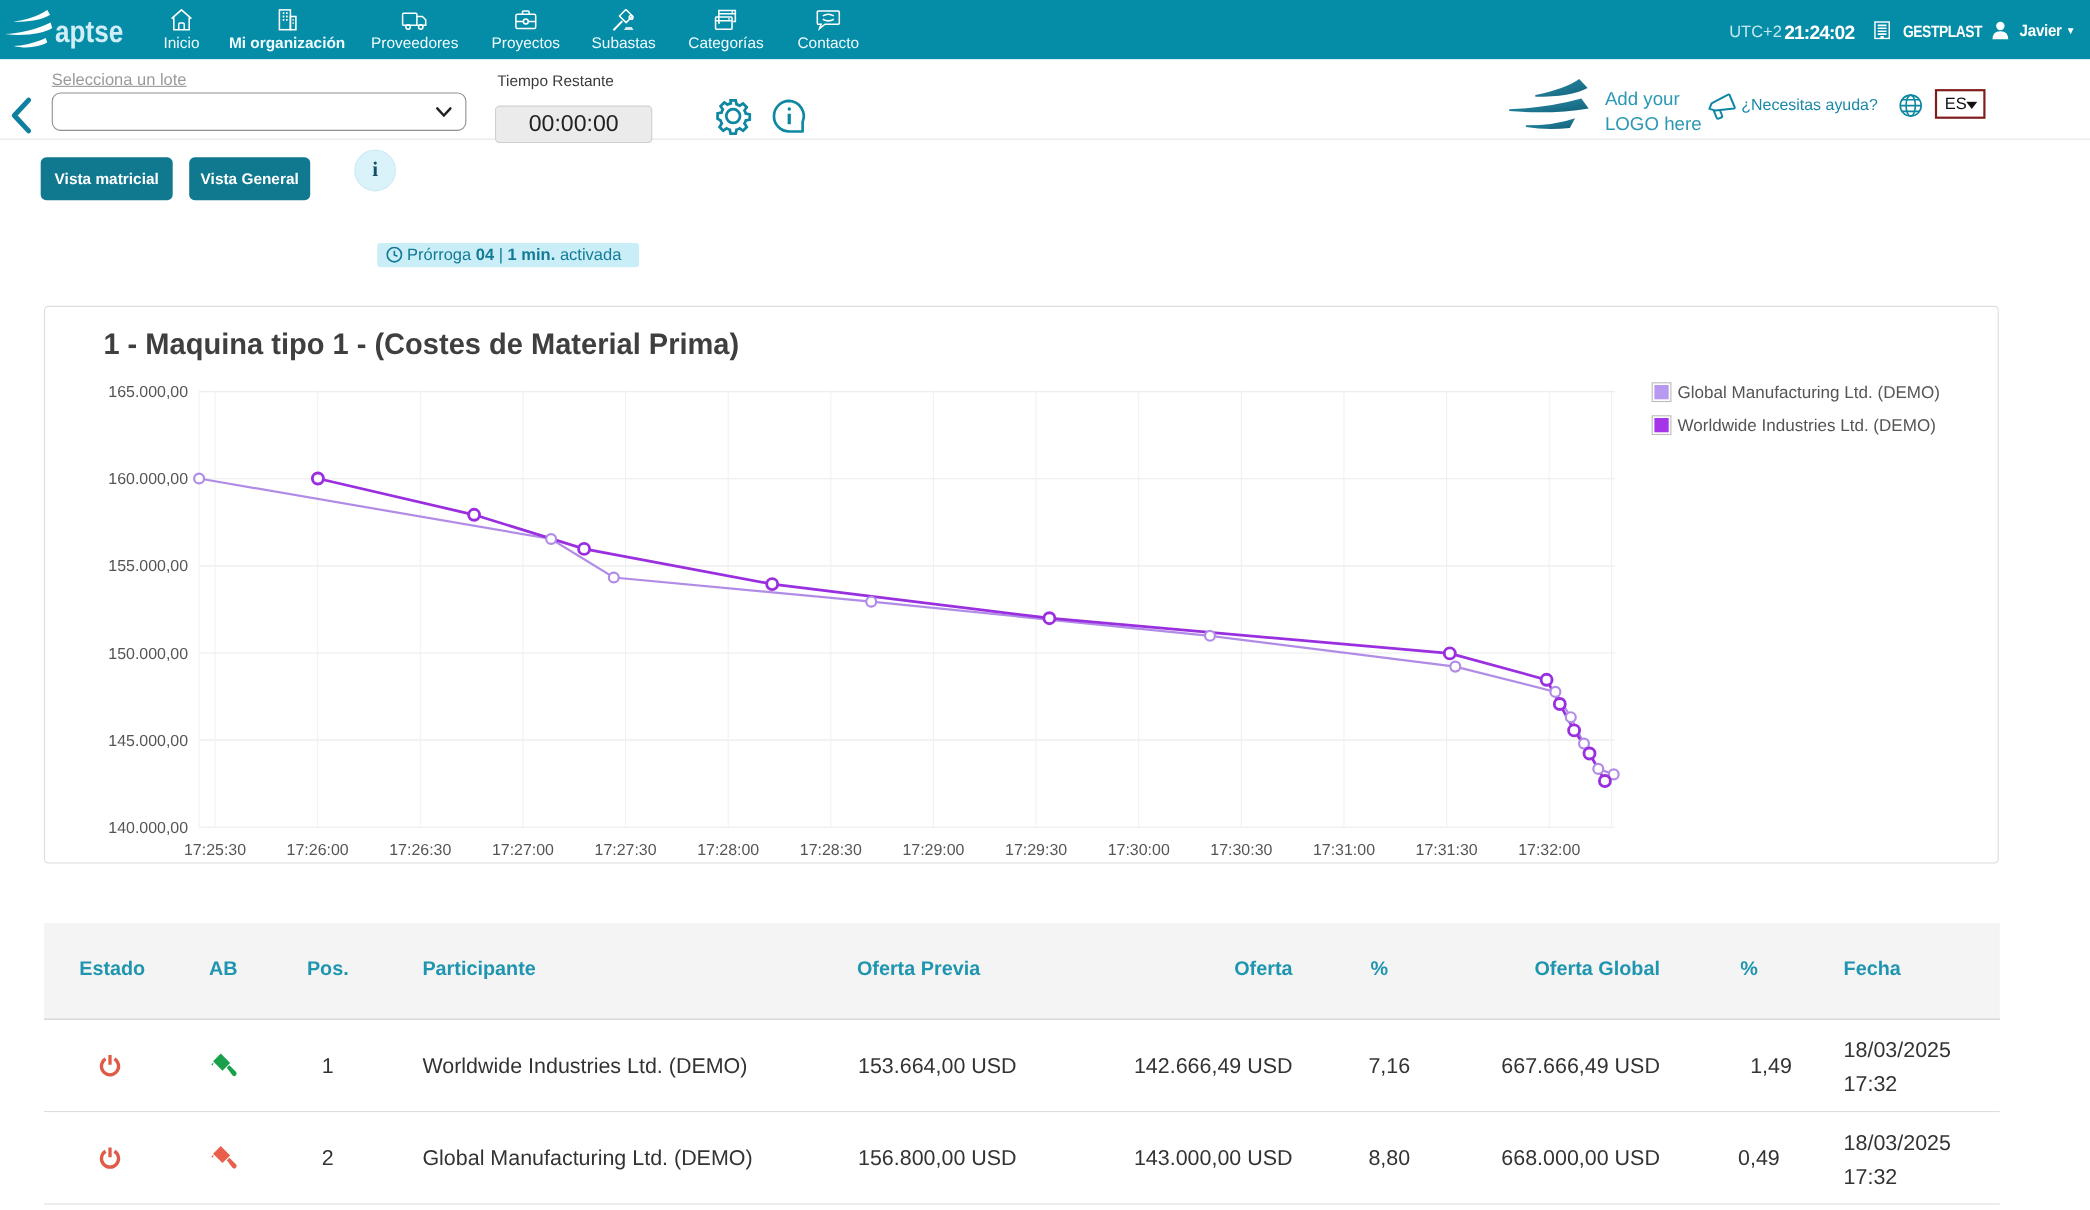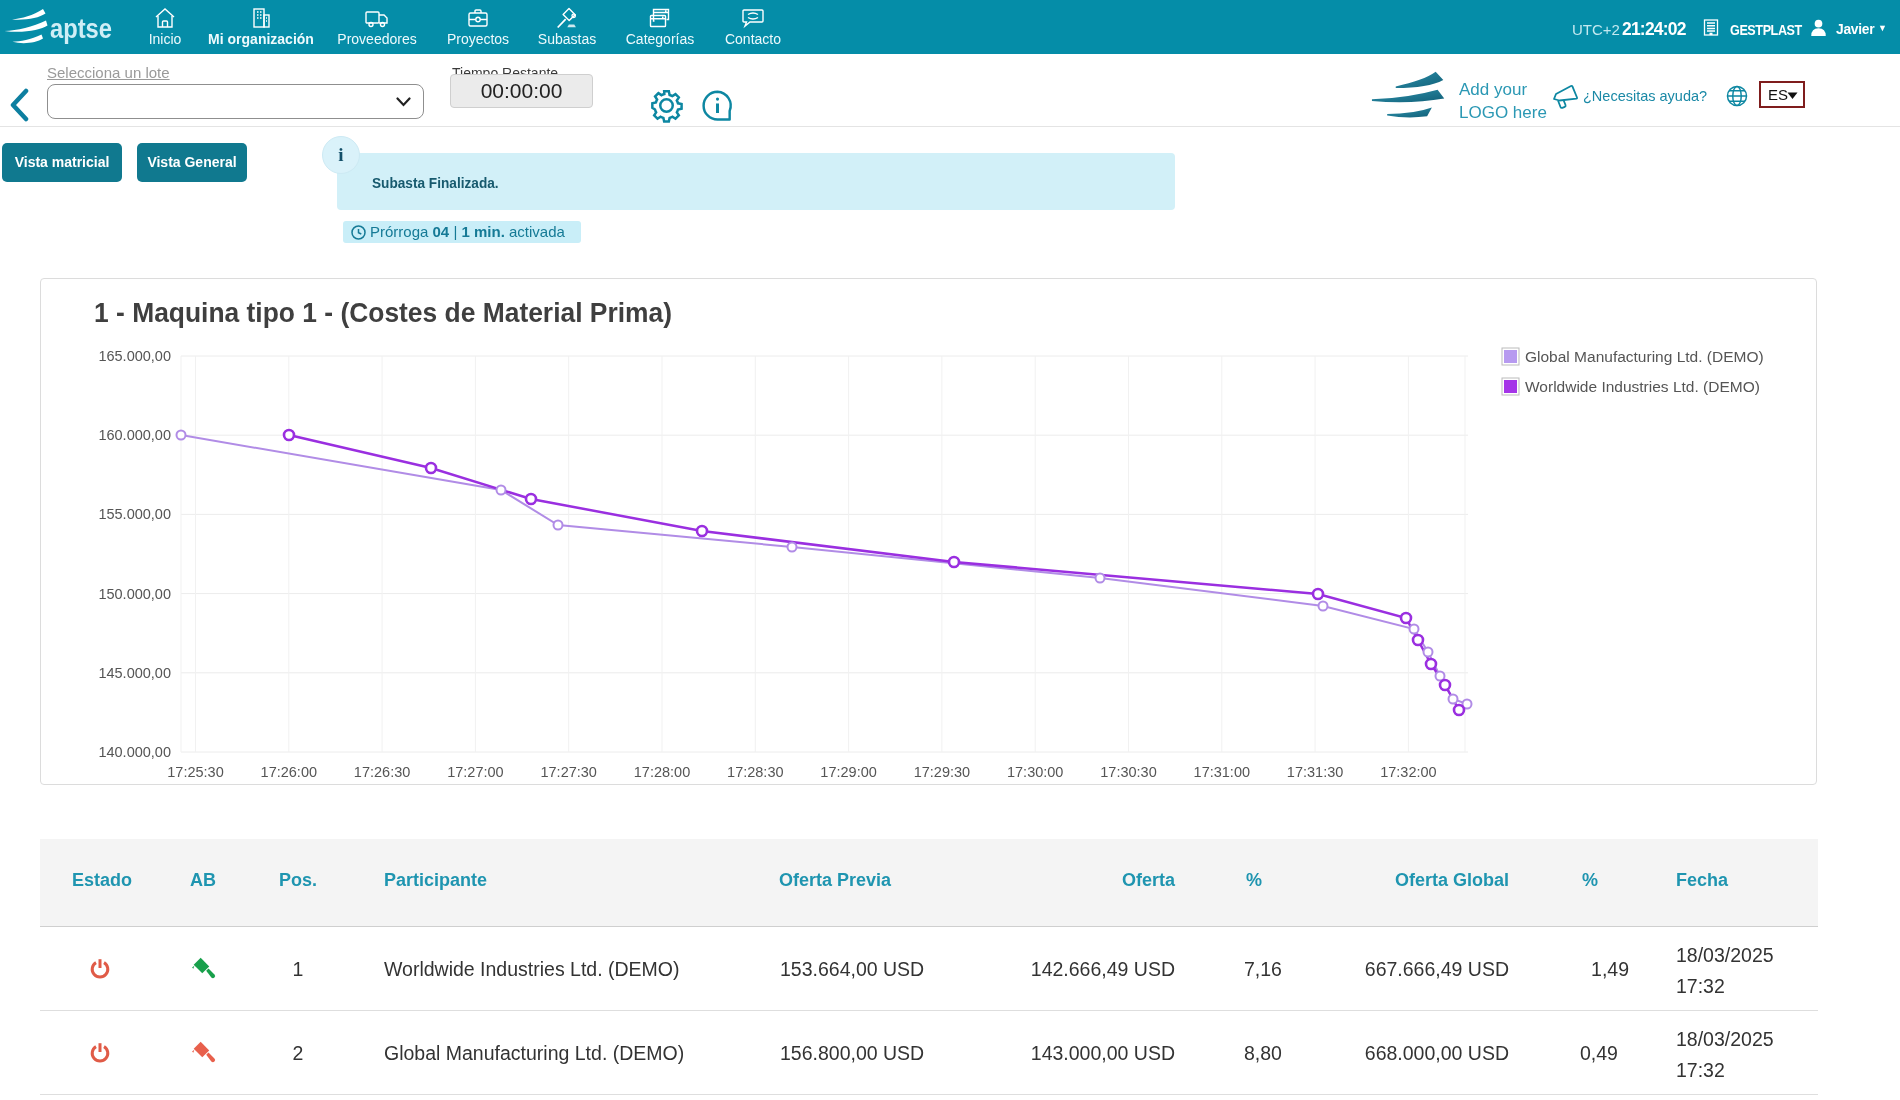--- a/index.html
+++ b/index.html
@@ -11,23 +11,23 @@
 .navitem { position:absolute; top:0; height:54px; text-align:center; color:#eefafd; }
 .navitem .ico { position:absolute; left:50%; transform:translateX(-50%); top:6px; }
 .navitem .lbl { position:absolute; left:50%; transform:translateX(-50%); top:31px; font-size:14px; white-space:nowrap; }
 #navright { position:absolute; left:0; top:0; width:1900px; height:54px; color:#fff; }
 #logo { position:absolute; left:3px; top:7px; }
 
 
 #toolbar { position:absolute; left:0; top:54px; width:1900px; height:73px; background:#fff; border-bottom:1px solid #e4e4e4; }
 .toollbl { position:absolute; font-size:15px; color:#9a9a9a; }
 #lotsel2 { position:absolute; left:47px; top:84px; width:377px; height:35px; border:1px solid #8f8f8f; border-radius:8px; background:#fff; }
-#tresto { position:absolute; left:450px; top:74px; width:143px; height:34px; background:#ebebeb; border:1px solid #cfcfcf; border-radius:4px; text-align:center; line-height:32px; font-size:21px; color:#222; }
-
-.vbtn { position:absolute; background:#10798f; color:#fff; font-weight:bold; font-size:14px; border-radius:5px; text-align:center; line-height:39px; height:39px; }
+#tresto { position:absolute; left:450px; top:96px; width:143px; height:34px; background:#ebebeb; border:1px solid #cfcfcf; border-radius:4px; text-align:center; line-height:32px; font-size:21px; color:#222; }
+
+.vbtn { position:absolute; background:#10798f; color:#fff; font-weight:bold; font-size:14px; border-radius:5px; text-align:center; line-height:39px; height:39px;margin-left:35px; }
 #alert { position:absolute; left:337px; top:153px; width:838px; height:57px; background:#d2f0f8; border-radius:4px; }
 #alert .txt { position:absolute; left:35px; top:21px; font-weight:bold; font-size:15.5px; color:#175a6e; transform:scaleX(0.88); transform-origin:0 0; }
 #ibadge { position:absolute; left:322px; top:136px; width:38px; height:38px; border-radius:50%; background:#daf2fa; border:1px solid #cdeaf4; color:#14506a; text-align:center; line-height:36px; font-weight:bold; font-size:19px; font-family:"Liberation Serif",serif; z-index:3; }
 #prorr { position:absolute; left:343px; top:221px; height:22px; background:#c9eef8; border-radius:3px; color:#157a96; font-size:15px; line-height:22px; padding:0 16px 0 8px; }
 
 
 #card { position:absolute; left:40px; top:278px; width:1777px; height:507px; background:#fff; border:1px solid #dcdcdc; border-radius:4px; }
 
 
 #tbl { position:absolute; left:40px; top:839px; width:1778px; }
@@ -171,23 +171,20 @@
     <circle cx="13.5" cy="13.5" r="11.7"></circle>
     <ellipse cx="13.5" cy="13.5" rx="5.2" ry="11.7"></ellipse>
     <path d="M1.8 13.5 H25.2 M3.6 7 H23.4 M3.6 20 H23.4"></path>
   </svg>
   <div style="position:absolute; left:1759px; top:81px; width:46px; height:27px; border:2px solid #7f1d1d; background:#fff; font-size:15px; color:#111; line-height:23px; padding-left:7px;">ES<svg style="position:absolute; right:5px; top:9px;" width="11" height="8" viewBox="0 0 11 8" fill="#111">
         <path d="M0.5 0.5 H10.5 L5.5 7 Z"></path>
       </svg></div>
 
   <div class="vbtn" style="left:2px; top:143px; width:120px;">Vista matricial</div>
   <div class="vbtn" style="left:137px; top:143px; width:110px;">Vista General</div>
-  <div id="alert">
-      <div class="txt">Subasta Finalizada.</div>
-    </div>
   <div id="ibadge">i</div>
   <div id="prorr"><svg style="vertical-align:-3px; margin-right:4px;" width="15" height="15" viewBox="0 0 15 15" fill="none" stroke="#157a96" stroke-width="1.5">
         <circle cx="7.5" cy="7.5" r="6.5"></circle>
         <path d="M7.5 4 V7.8 L10.3 9"></path>
       </svg>Prórroga <b>04</b> | <b>1 min.</b> activada</div>
 
   <div id="card">
     <svg width="1775" height="507" viewBox="0 0 1775 507" font-family="Liberation Sans, sans-serif">
       <text x="53" y="43" font-size="27" font-weight="bold" fill="#3f3f3f" textLength="578" lengthAdjust="spacingAndGlyphs">1 - Maquina tipo 1 - (Costes de Material Prima)</text>
       <g font-size="14.5" fill="#555" text-anchor="end">

